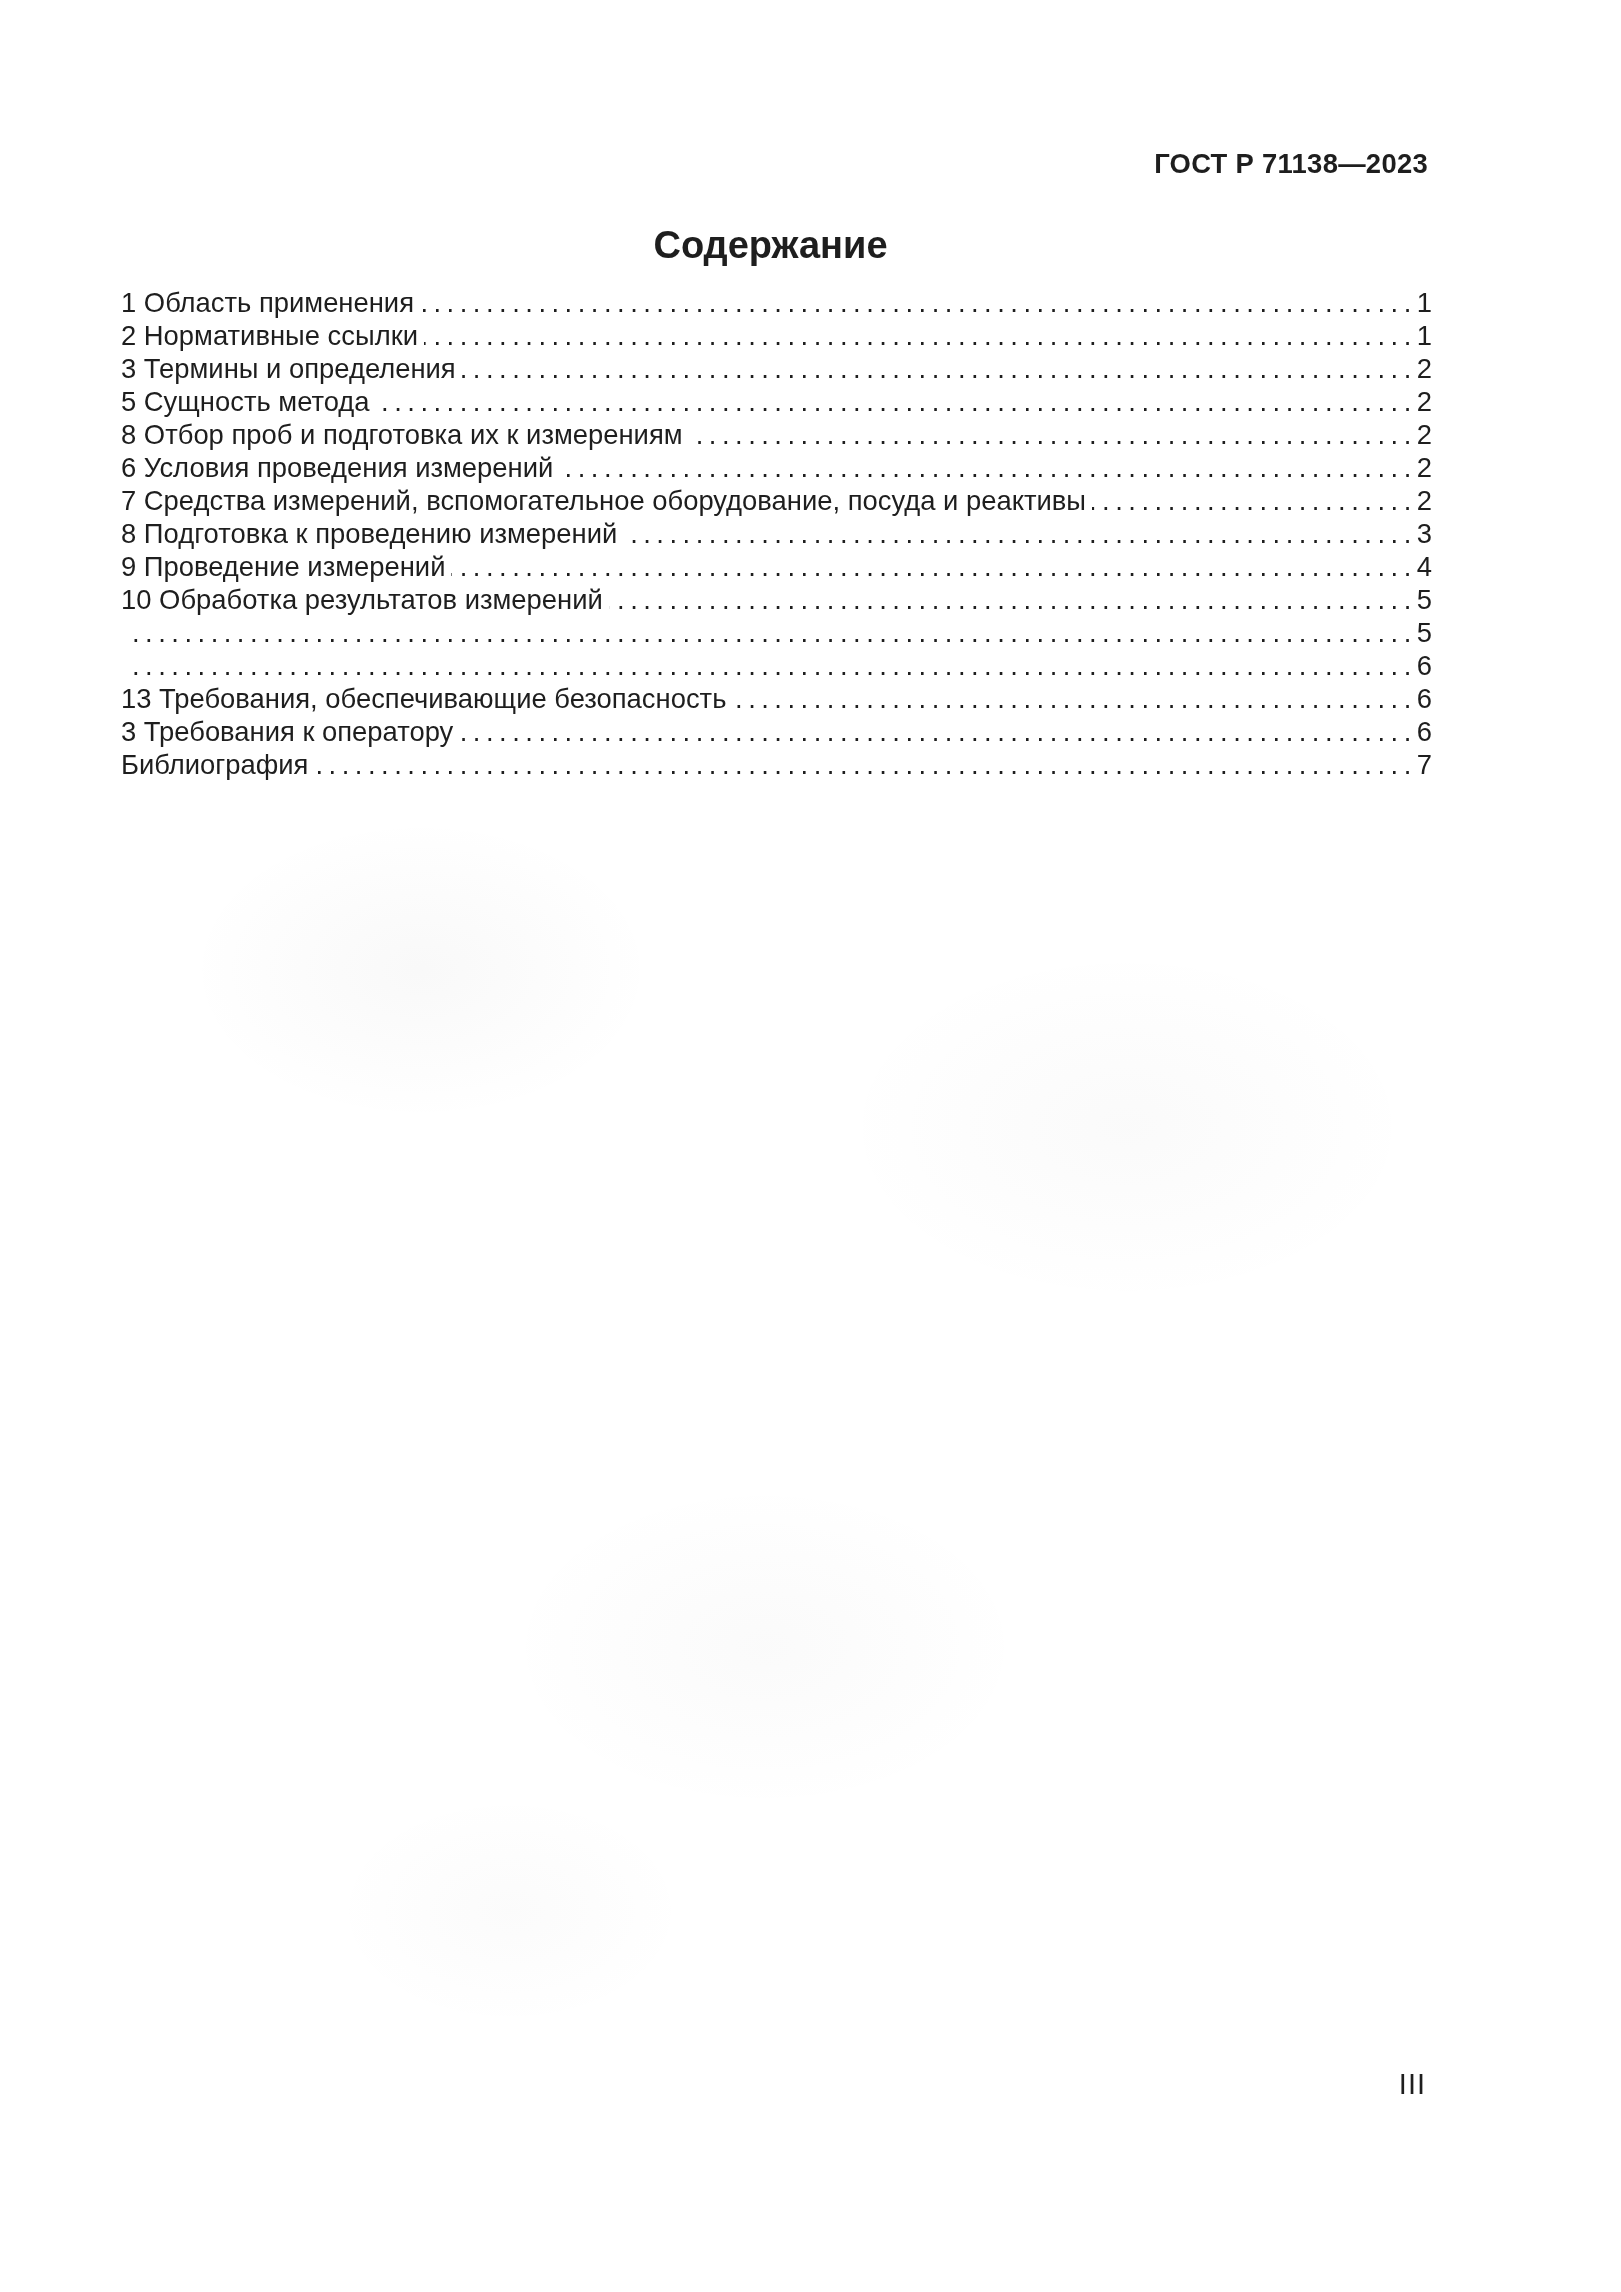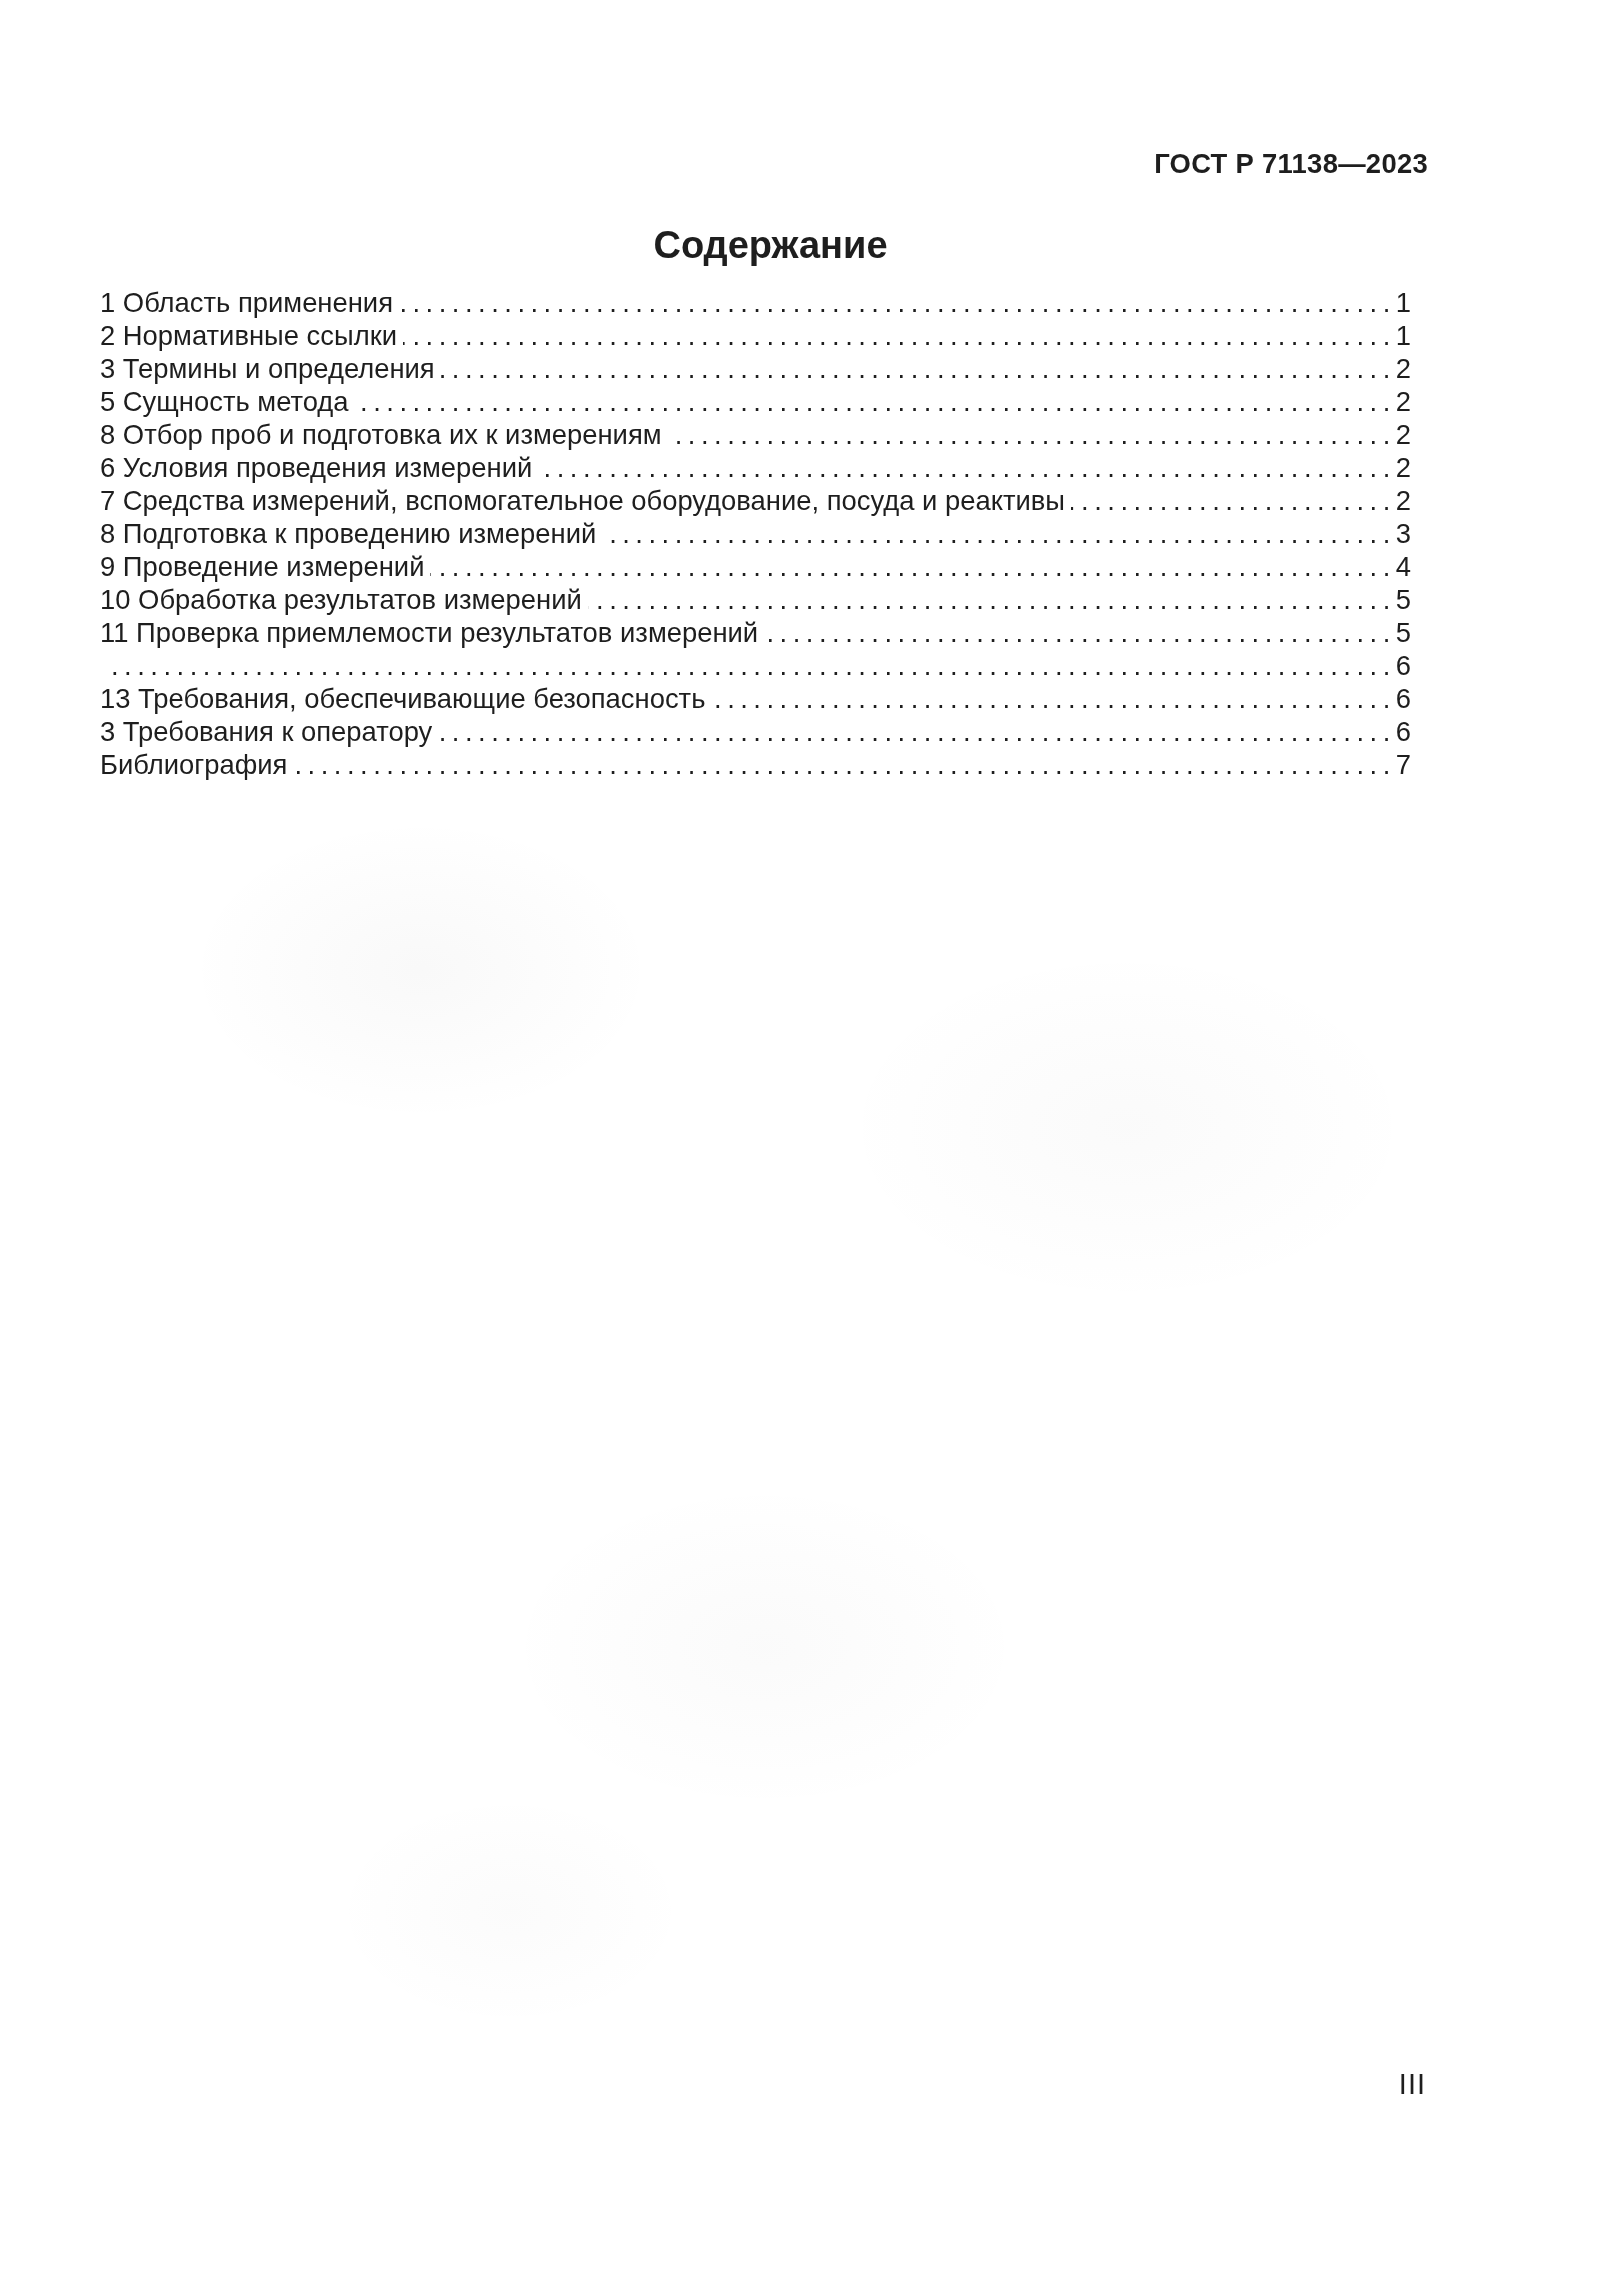--- a/index.html
+++ b/index.html
@@ -48,21 +48,21 @@
     width: 1311px;
     margin: 0;
     text-align: center;
     font-size: 38px;
     font-weight: bold;
     line-height: 1;
   }
   .toc {
     position: absolute;
     top: 286px;
-    left: 100px;
+    left: 121px;
     width: 1311px;
     font-size: 27.4px;
   }
   .toc-row {
     display: flex;
     align-items: baseline;
     height: 33px;
     line-height: 33px;
   }
   .toc-label {
@@ -146,21 +146,20 @@
     <span class="toc-label">9 Проведение измерений</span>
     <span class="dots" aria-hidden="true">..................................................................................................................................</span>
     <span class="toc-page">4</span>
   </div>
       <div class="toc-row">
     <span class="toc-label">10 Обработка результатов измерений</span>
     <span class="dots" aria-hidden="true">..................................................................................................................................</span>
     <span class="toc-page">5</span>
   </div>
       <div class="toc-row">
-    <span class="toc-label">11 Проверка приемлемости результатов измерений</span>
     <span class="dots" aria-hidden="true">..................................................................................................................................</span>
     <span class="toc-page">5</span>
   </div>
       <div class="toc-row">
     <span class="dots" aria-hidden="true">..................................................................................................................................</span>
     <span class="toc-page">6</span>
   </div>
       <div class="toc-row">
     <span class="toc-label">13 Требования, обеспечивающие безопасность</span>
     <span class="dots" aria-hidden="true">..................................................................................................................................</span>

